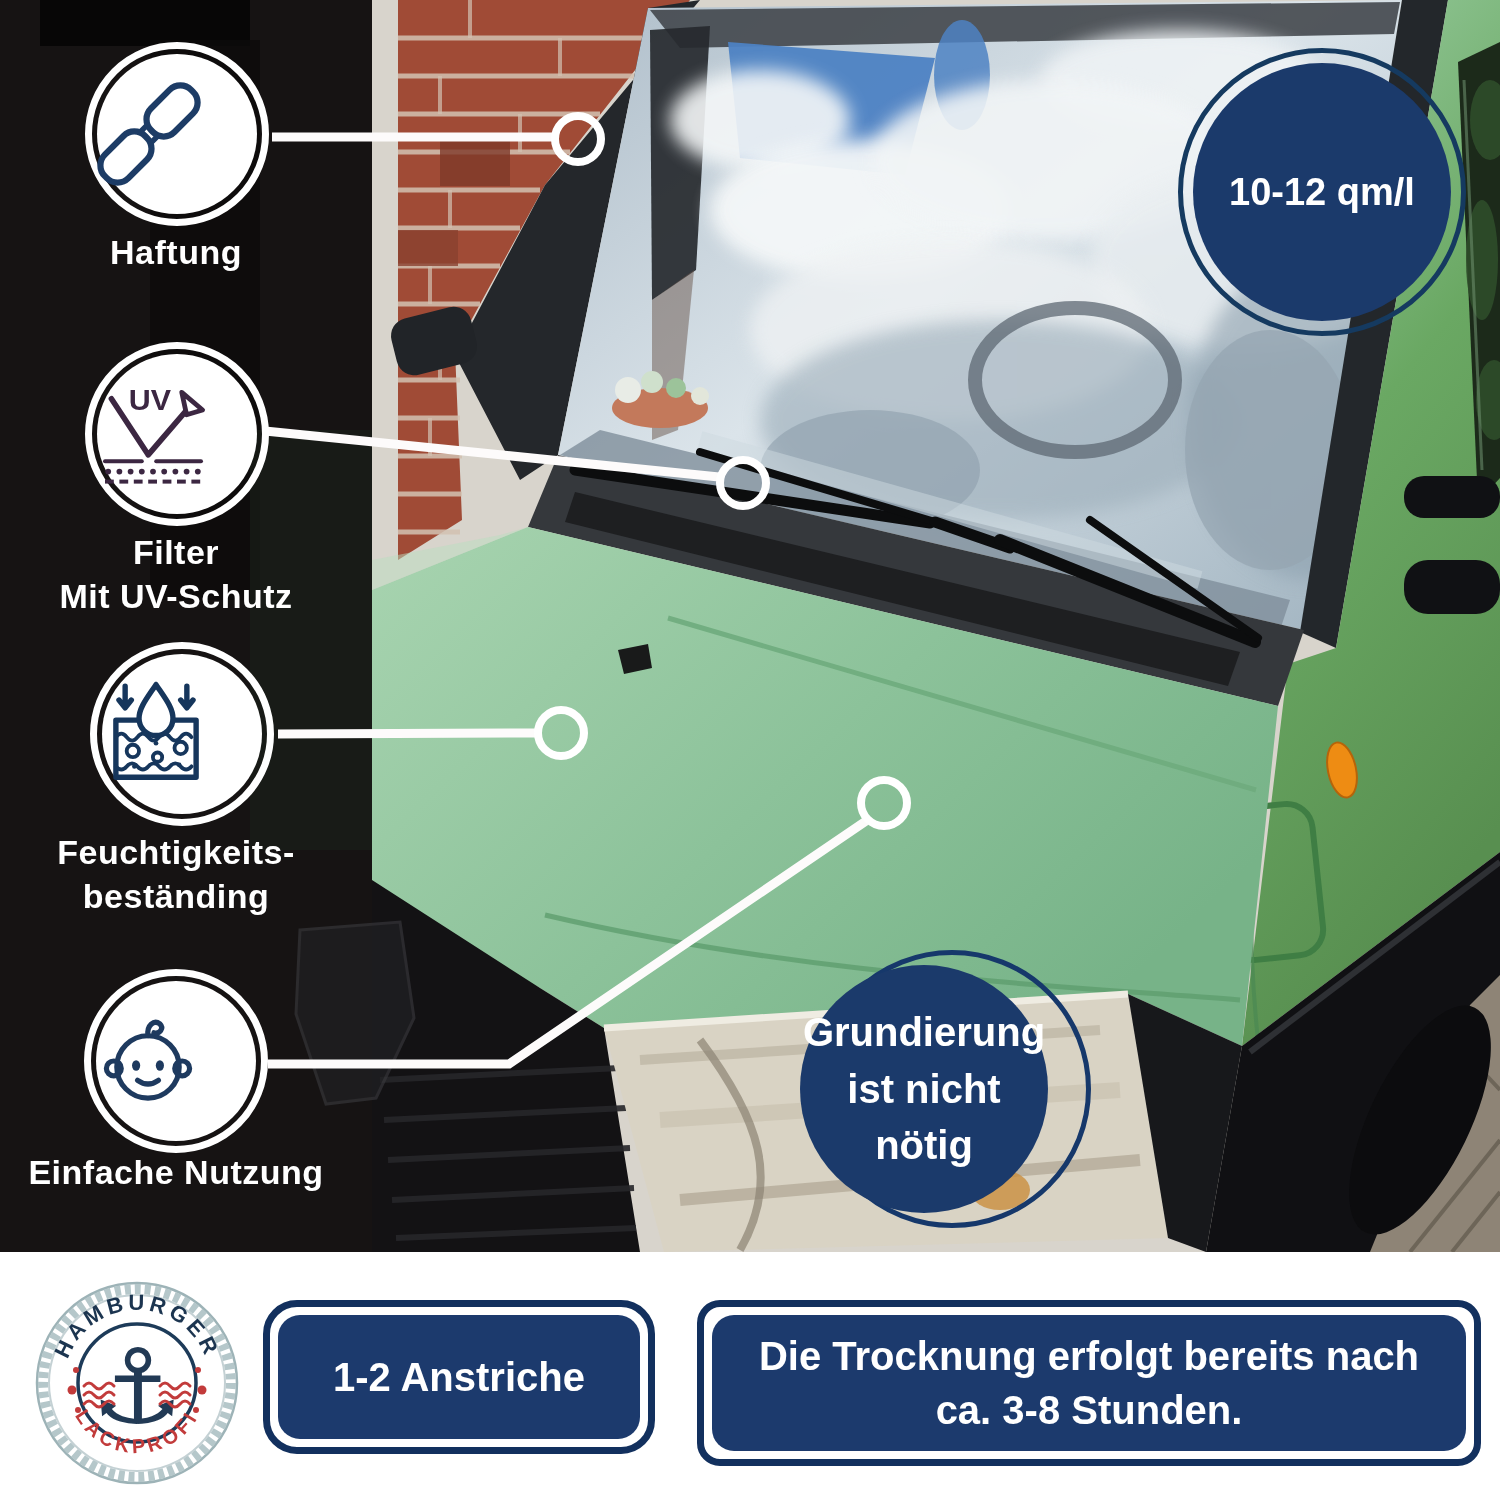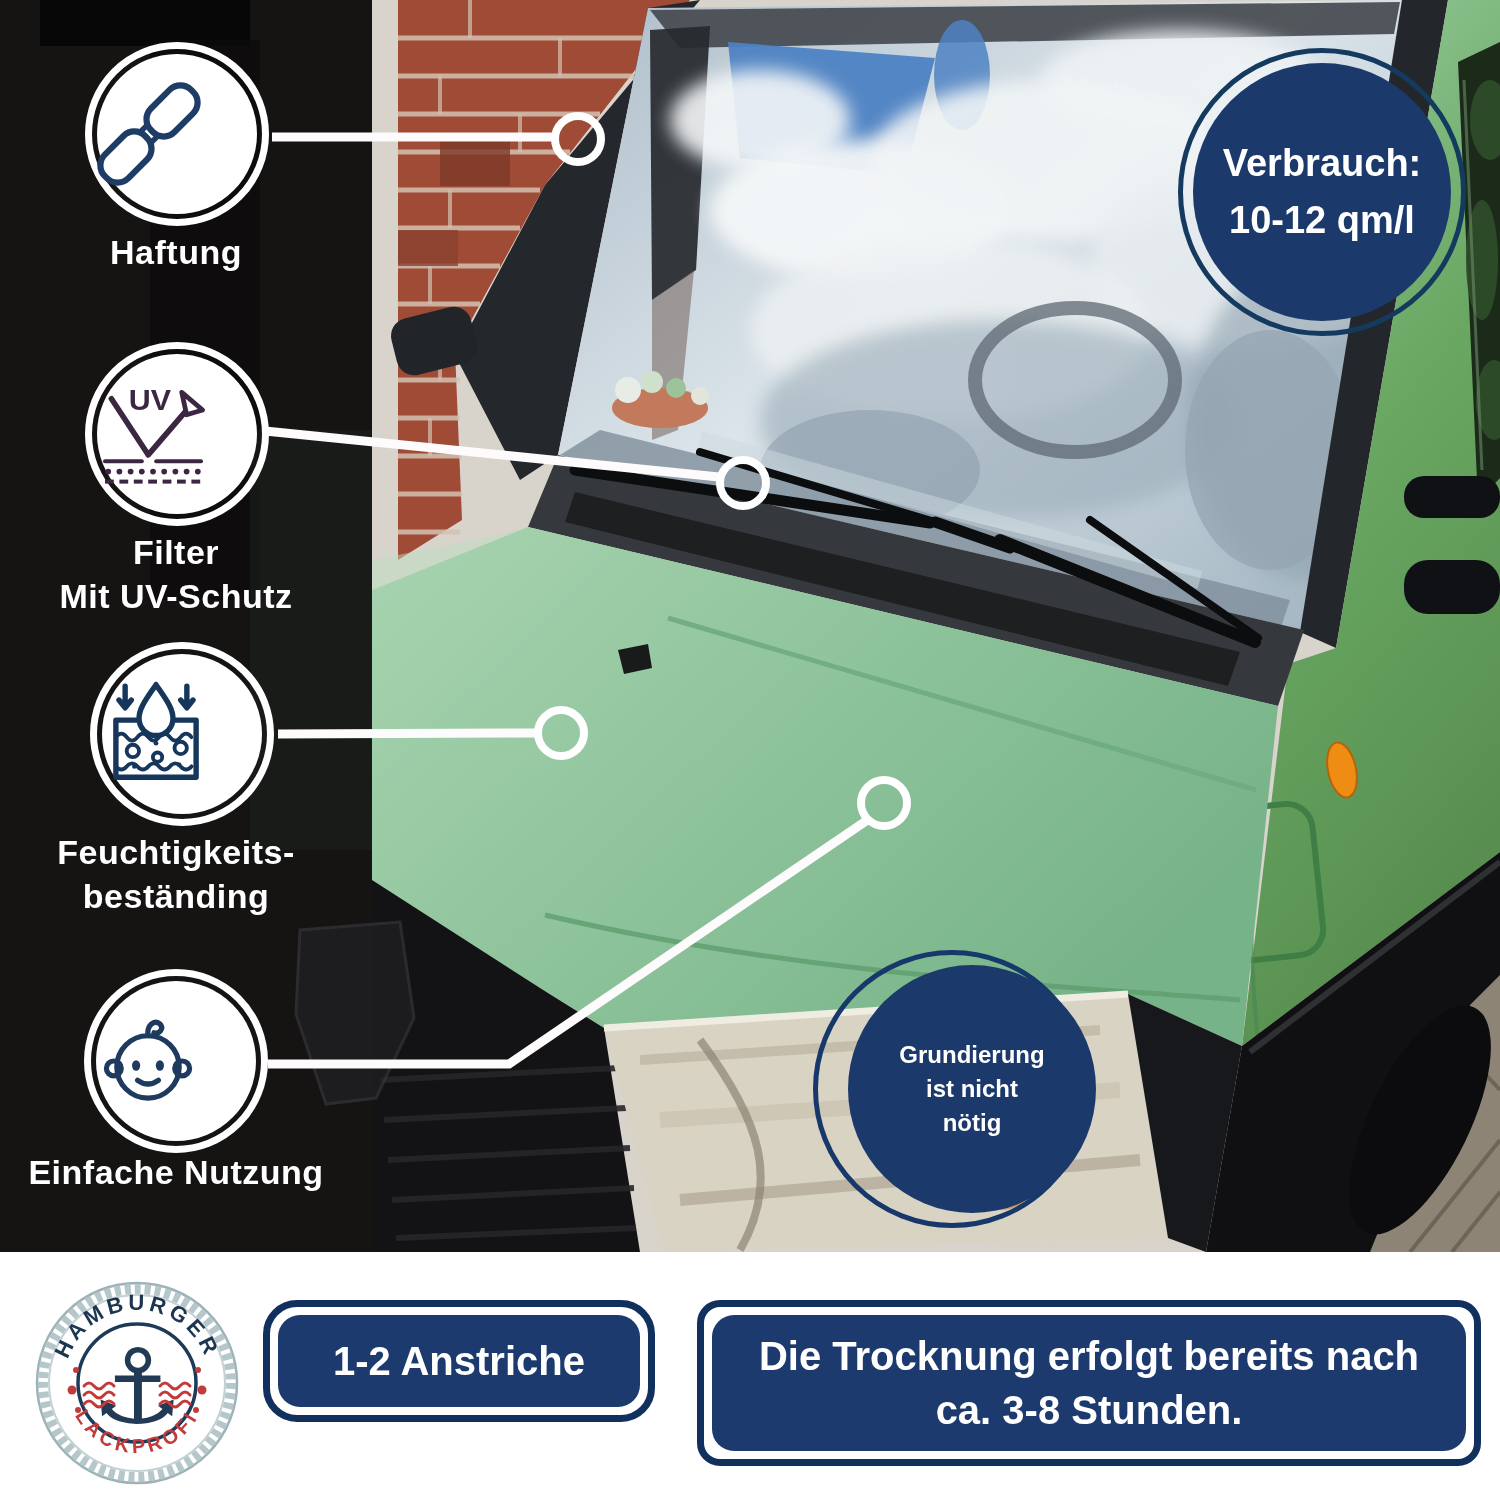--- a/index.html
+++ b/index.html
@@ -15,29 +15,29 @@
              display:flex;align-items:center;}
   .feature-label{position:absolute;left:0;width:352px;text-align:center;color:#ffffff;
                  font-size:34px;font-weight:800;line-height:1.3;letter-spacing:.5px;}
   
   .badge-ring{position:absolute;border:5px solid #153a60;border-radius:50%;box-sizing:border-box;}
   .badge-fill{position:absolute;background:#1b3a6b;border-radius:50%;display:flex;flex-direction:column;
               align-items:center;justify-content:center;color:#ffffff;font-weight:800;text-align:center;}
   #consumption-ring{left:1178px;top:48px;width:288px;height:288px;}
   #consumption-fill{left:1193px;top:63px;width:258px;height:258px;font-size:38px;line-height:1.5;}
   #primer-ring{left:813px;top:950px;width:278px;height:278px;border-color:#16386b;}
-  #primer-fill{left:848px;top:965px;width:248px;height:248px;font-size:24px;line-height:1.42;}
+  #primer-fill{left:800px;top:965px;width:248px;height:248px;font-size:40px;line-height:1.42;}
   
   #footer{position:absolute;left:0;top:1252px;width:1500px;height:248px;background:#ffffff;}
   .info-box{position:absolute;top:48px;border:7px solid #12305e;border-radius:34px;background:#ffffff;
             padding:8px;box-sizing:border-box;}
   .info-box-inner{width:100%;height:100%;background:#1c3a6d;border-radius:22px;display:flex;
                   flex-direction:column;align-items:center;justify-content:center;color:#ffffff;
                   font-weight:800;font-size:40px;line-height:1.35;text-align:center;}
-  #info-box-1{left:263px;width:392px;height:122px;}
+  #info-box-1{left:263px;width:392px;height:154px;}
   #info-box-2{left:697px;width:784px;height:166px;border-radius:23px;}
   #logo-wrap{position:absolute;left:32px;top:26px;width:210px;height:210px;}
 </style>
 </head>
 <body>
 
 <svg id="photo-svg" viewBox="0 0 1500 1252" preserveAspectRatio="none">
   <defs>
     <linearGradient id="glass" x1="0" y1="0" x2="1" y2="1">
       <stop offset="0" stop-color="#aebdc9"></stop>
@@ -314,21 +314,20 @@
       <ellipse cx="16" cy="6" rx="5.5" ry="7"></ellipse>
     </g>
   </svg>
 </div>
 <div class="feature-label" style="top:1150px;">
   <div>Einfache Nutzung</div>
 </div>
 
 <div class="badge-ring" id="consumption-ring"></div>
 <div class="badge-fill" id="consumption-fill">
-  <div>Verbrauch:</div>
   <div>10-12 qm/l</div>
 </div>
 
 <div class="badge-ring" id="primer-ring"></div>
 <div class="badge-fill" id="primer-fill">
   <div>Grundierung</div>
   <div>ist nicht</div>
   <div>nötig</div>
 </div>
 

